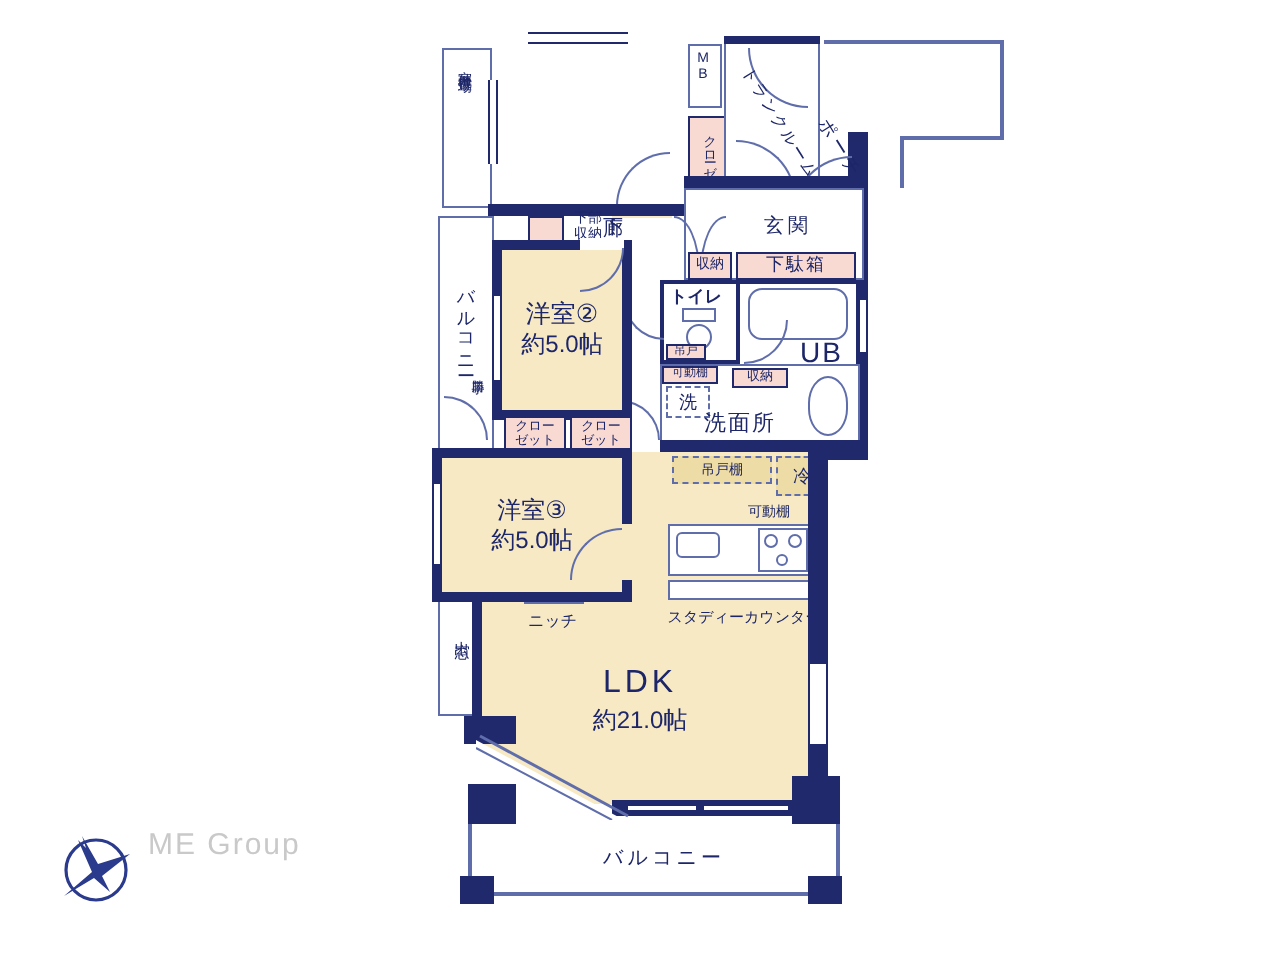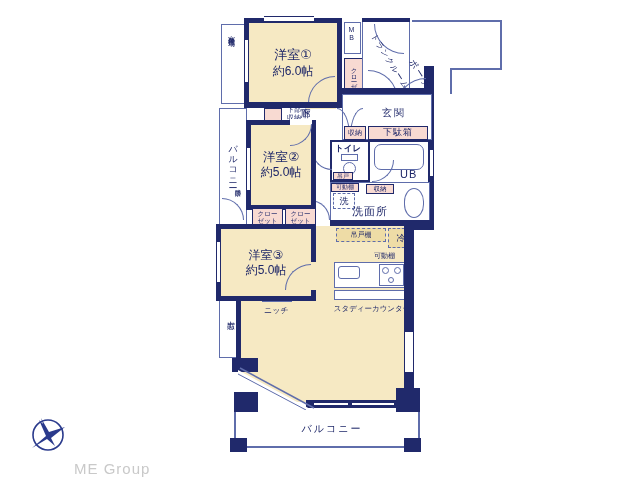--- a/index.html
+++ b/index.html
@@ -39,24 +39,20 @@
   <div class="lbl v" style="left:226px;top:30px;font-size:7px;">室外機置場</div>
 
   <div class="wroom" style="left:219px;top:108px;width:28px;height:118px;"></div>
   <div class="lbl v" style="left:226px;top:138px;font-size:9px;">バルコニー</div>
   <div class="lbl v" style="left:233px;top:184px;font-size:6.5px;">勝手口</div>
   <div class="arc tr" style="left:222px;top:198px;width:22px;height:22px;"></div>
 
   <div class="wroom" style="left:219px;top:300px;width:20px;height:58px;"></div>
   <div class="lbl v" style="left:224px;top:314px;font-size:8px;">出窓</div>
 
-  <div class="room" style="left:244px;top:18px;width:98px;height:90px;">
-    <div class="rname">洋室①</div>
-    <div class="rsize">約6.0帖</div>
-  </div>
   <div class="winh" style="left:264px;top:16px;width:50px;height:6px;"></div>
   <div class="winv" style="left:244px;top:40px;width:5px;height:42px;"></div>
   <div class="abs" style="left:306px;top:103px;width:30px;height:6px;background:#f6e9c3;"></div>
   <div class="arc tl" style="left:308px;top:76px;width:27px;height:27px;"></div>
 
   <div class="wroom" style="left:344px;top:22px;width:17px;height:32px;"></div>
   <div class="lbl v" style="left:348px;top:26px;font-size:7px;">MB</div>
 
   <div class="pink" style="left:344px;top:58px;width:21px;height:48px;">
     <span class="lbl v" style="position:static;font-size:6.5px;letter-spacing:0;">クローゼット</span>
@@ -99,21 +95,21 @@
   <div class="lbl" style="left:335px;top:143px;font-size:8.5px;font-weight:bold;">トイレ</div>
   <div class="fix" style="left:341px;top:154px;width:17px;height:7px;"></div>
   <div class="fix" style="left:343px;top:162px;width:13px;height:13px;border-radius:50%;"></div>
   <div class="pink" style="left:333px;top:172px;width:20px;height:8px;">
     <span style="font-size:6px;">吊戸</span>
   </div>
   <div class="arc bl" style="left:312px;top:150px;width:20px;height:20px;"></div>
 
   <div class="wroom" style="left:368px;top:140px;width:62px;height:44px;border:2px solid #20296b;"></div>
   <div class="fix" style="left:374px;top:144px;width:50px;height:26px;border-radius:7px;"></div>
-  <div class="lbl" style="left:400px;top:168px;font-size:11px;letter-spacing:1px;">UB</div>
+  <div class="lbl" style="left:400px;top:168px;font-size:14px;letter-spacing:1px;">UB</div>
   <div class="arc br" style="left:372px;top:160px;width:22px;height:22px;"></div>
 
   <div class="wroom" style="left:330px;top:182px;width:100px;height:40px;"></div>
   <div class="pink" style="left:331px;top:183px;width:28px;height:9px;">
     <span style="font-size:6px;">可動棚</span>
   </div>
   <div class="fix" style="left:333px;top:193px;width:22px;height:16px;border-style:dashed;display:flex;align-items:center;justify-content:center;">
     <span class="lbl" style="position:static;font-size:9px;">洗</span>
   </div>
   <div class="pink" style="left:366px;top:184px;width:28px;height:10px;">
@@ -140,20 +136,24 @@
   <div class="fix" style="left:379px;top:264px;width:25px;height:22px;"></div>
   <div class="fix" style="left:382px;top:267px;width:7px;height:7px;border-radius:50%;"></div>
   <div class="fix" style="left:394px;top:267px;width:7px;height:7px;border-radius:50%;"></div>
   <div class="fix" style="left:388px;top:277px;width:6px;height:6px;border-radius:50%;"></div>
   <div class="fix" style="left:334px;top:290px;width:72px;height:10px;"></div>
   <div class="lbl" style="left:330px;top:304px;width:84px;font-size:7.5px;text-align:center;">スタディーカウンター</div>
 
   <div class="fix" style="left:262px;top:294px;width:30px;height:8px;"></div>
   <div class="lbl" style="left:264px;top:305px;font-size:8px;">ニッチ</div>
 
+  <div class="abs" style="left:270px;top:332px;width:100px;text-align:center;line-height:1.3;">
+    <div style="font-size:16px;letter-spacing:2px;">LDK</div>
+    <div style="font-size:12px;">約21.0帖</div>
+  </div>
 
   <div class="wall" style="left:404px;top:221px;width:30px;height:9px;"></div>
   <div class="wall" style="left:404px;top:226px;width:10px;height:178px;"></div>
   <div class="winv" style="left:404px;top:332px;width:10px;height:40px;"></div>
   <div class="wall" style="left:396px;top:388px;width:24px;height:24px;"></div>
   <div class="wall" style="left:306px;top:400px;width:100px;height:8px;"></div>
   <div class="winh" style="left:314px;top:402px;width:34px;height:4px;"></div>
   <div class="winh" style="left:352px;top:402px;width:42px;height:4px;"></div>
   <div class="wall" style="left:236px;top:298px;width:5px;height:66px;"></div>
   <div class="wall" style="left:232px;top:358px;width:26px;height:14px;"></div>
@@ -192,15 +192,15 @@
   <div class="thin" style="left:234px;top:446px;width:186px;height:2px;"></div>
   <div class="wall" style="left:234px;top:392px;width:24px;height:20px;"></div>
   <div class="wall" style="left:230px;top:438px;width:17px;height:14px;"></div>
   <div class="wall" style="left:404px;top:438px;width:17px;height:14px;"></div>
   <div class="lbl" style="left:282px;top:422px;width:100px;font-size:10px;text-align:center;letter-spacing:2px;">バルコニー</div>
 
   <svg style="position:absolute;left:24px;top:408px;" width="48" height="48" viewBox="0 0 48 48">
     <circle cx="24" cy="27" r="15" fill="none" stroke="#2a3a8c" stroke-width="1.6"></circle>
     <path d="M8 40 L22 28 L15 12 L19 16 L17 10 L25 24 L41 19 L27 30 L31 38 L23 31 Z" fill="#2a3a8c"></path>
   </svg>
-  <div class="lbl logo-text" style="left:74px;top:460px;">ME Group</div>
+  <div class="lbl logo-text" style="left:74px;top:414px;">ME Group</div>
 
 </div>
 
 </body></html>

